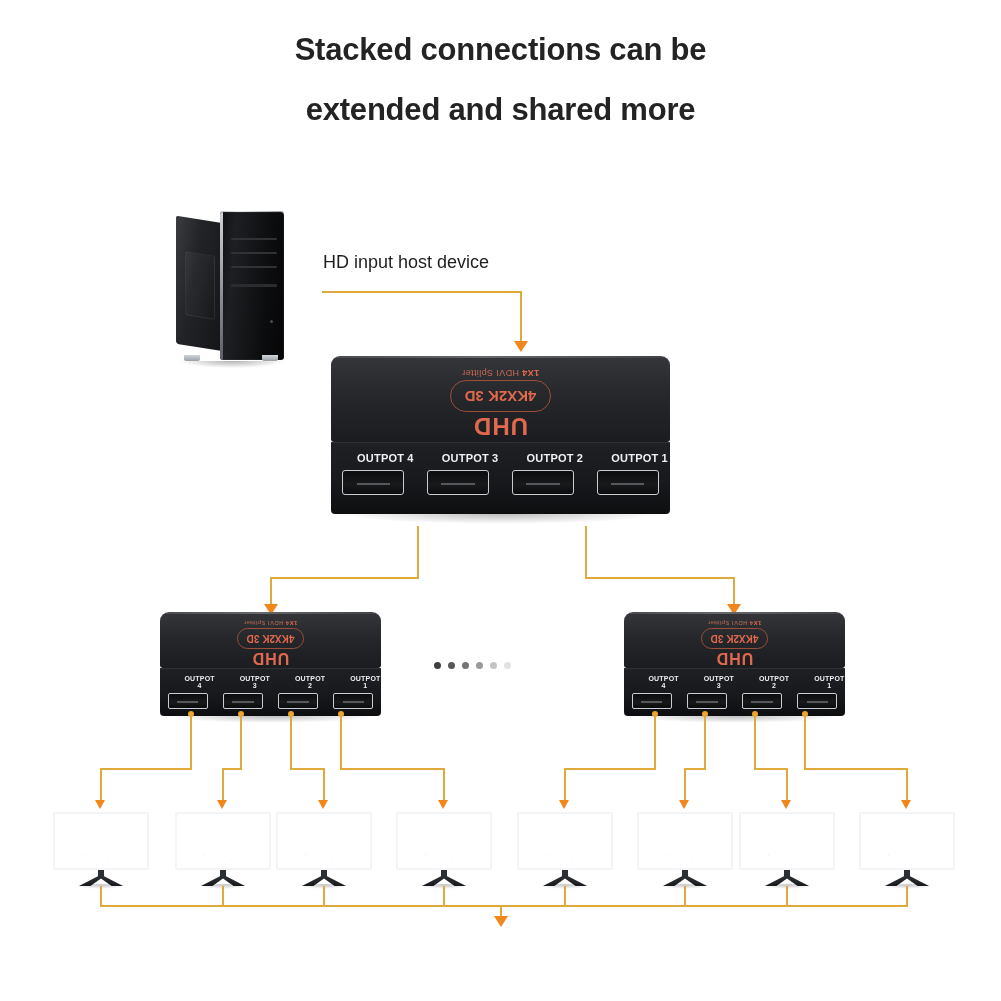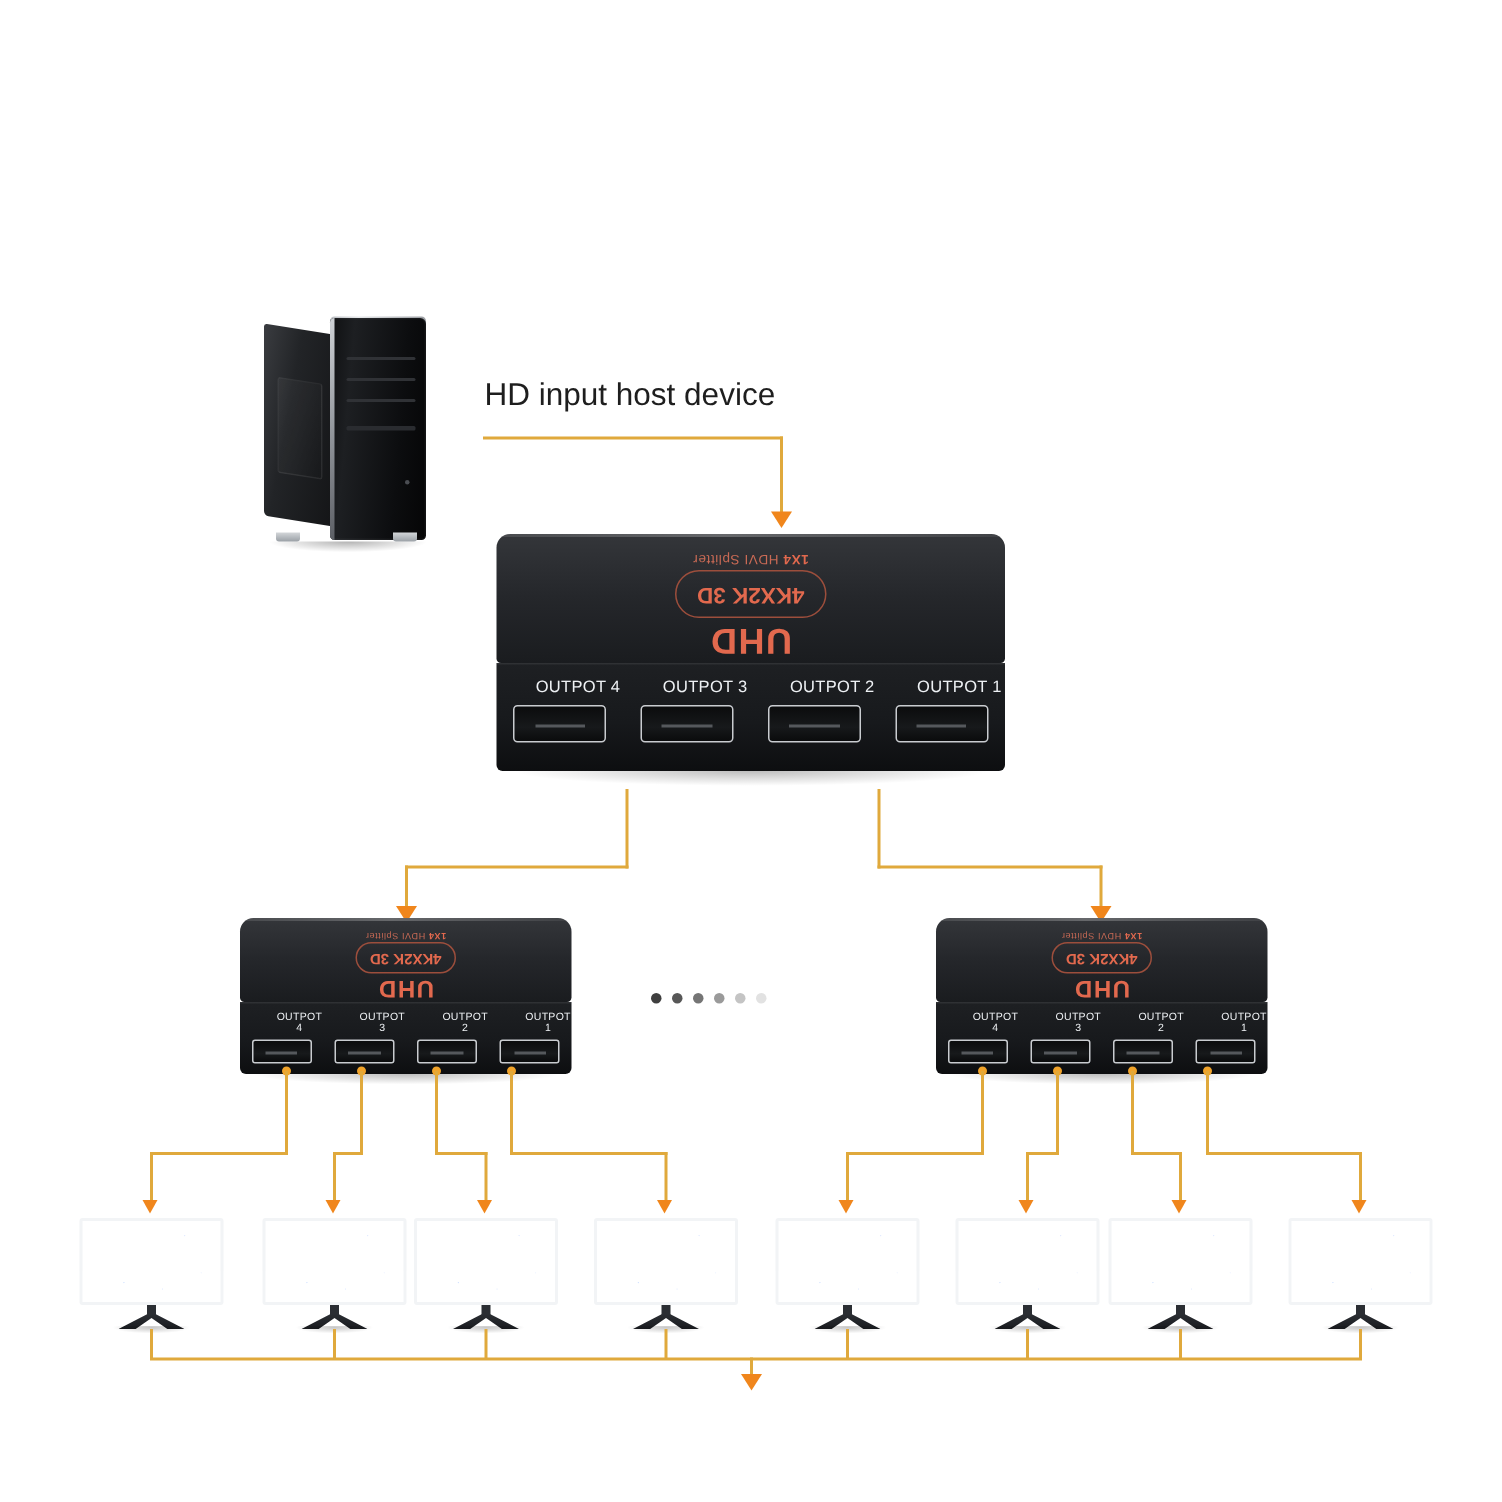--- a/index.html
+++ b/index.html
@@ -25,21 +25,21 @@
   .subtitle {
     position: absolute; left: 0; top: 148px; width: 1001px; text-align: center;
     font-size: 16.5px; color: #2b2b2b; letter-spacing: -0.15px;
   }
   .bottom-label {
     position: absolute; left: 0; top: 928px; width: 1001px; text-align: center;
     font-size: 24px; color: #1e1e1e;
   }
   .host-label {
     position: absolute; left: 323px; top: 252px;
-    font-size: 21px; color: #1e1e1e;
+    font-size: 18px; color: #1e1e1e;
   }
 
   
   .ln { position: absolute; background: #E0A93C; }
   .ln.h { height: 2px; }
   .ln.v { width: 2px; }
   .arrow {
     position: absolute; width: 0; height: 0;
     border-left: 7px solid transparent;
     border-right: 7px solid transparent;
@@ -121,21 +121,21 @@
   .brand-uhd { font-weight: bold; color: #E2694E; letter-spacing: 1px; }
   .brand-model {
     display: inline-block; color: #E2694E; font-weight: bold;
     border: 1px solid #9c4e3c; border-radius: 999px;
   }
   .brand-sub { color: #c96a55; letter-spacing: .4px; white-space: nowrap; }
   .brand-sub b { color: #E2694E; }
 
   .ports { position: absolute; left: 0; width: 100%; display: flex; }
   .port { flex: 1; text-align: center; }
-  .port-label { color: #eef1f4; font-weight: normal; letter-spacing: .2px; margin-left: 24px; }
+  .port-label { color: #eef1f4; font-weight: bold; letter-spacing: .2px; margin-left: 24px; }
   .port-jack {
     margin: 0 auto;
     background: linear-gradient(180deg, #0b0c0d, #17191b 60%, #0a0b0c);
     border: 1px solid #c9ccd0;
     position: relative;
   }
   .port-jack::after {
     content: ""; position: absolute; left: 22%; right: 22%; top: 52%; height: 10%;
     background: #55585c;
   }
@@ -181,20 +181,24 @@
 
   
   .dots { position: absolute; left: 434px; top: 662px; display: flex; gap: 7px; }
   .dots span { width: 7px; height: 7px; border-radius: 50%; display: block; }
 </style>
 </head>
 <body>
 
 <div id="stage">
 
+  <div class="title-wrap">
+    <div class="title-line">Stacked connections can be</div>
+    <div class="title-line">extended and shared more</div>
+  </div>
 
   <div class="pc">
     <div class="pc-shadow"></div>
     <div class="pc-side"></div>
     <div class="pc-top"></div>
     <div class="pc-front">
       <div class="bay b1"></div>
       <div class="bay b2"></div>
       <div class="bay b3"></div>
       <div class="bay b4"></div>

